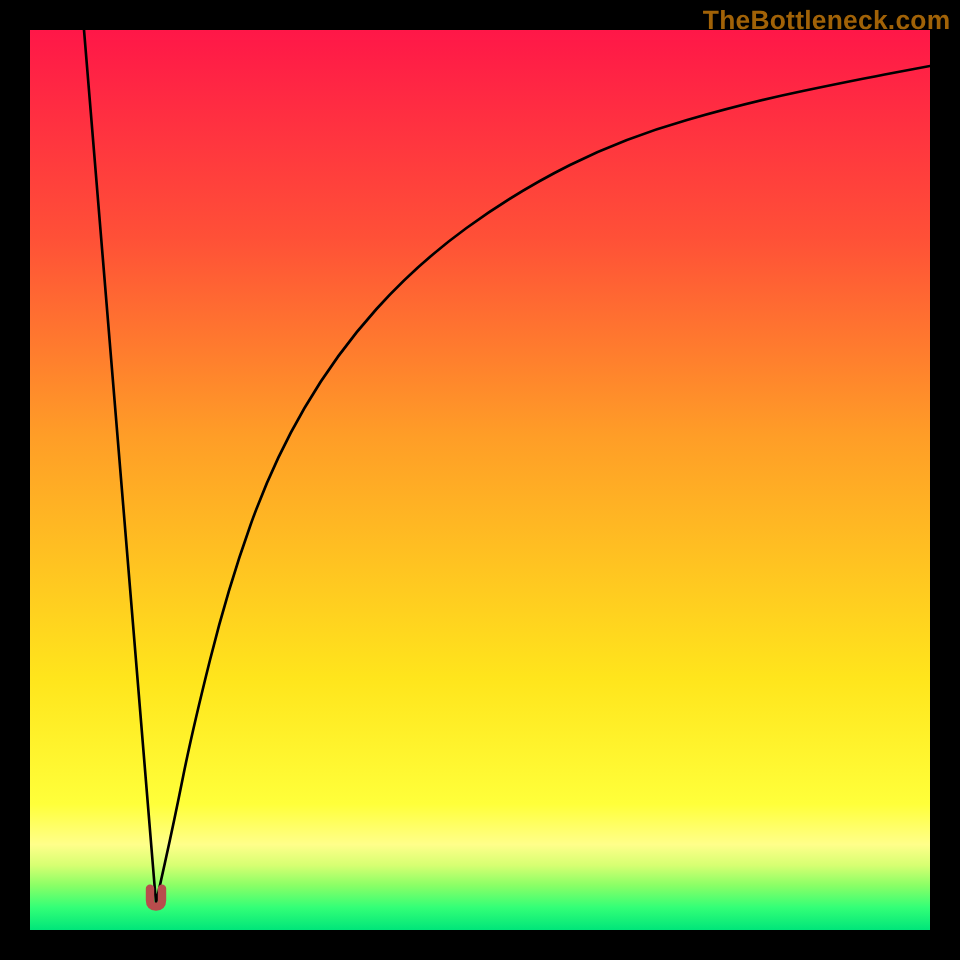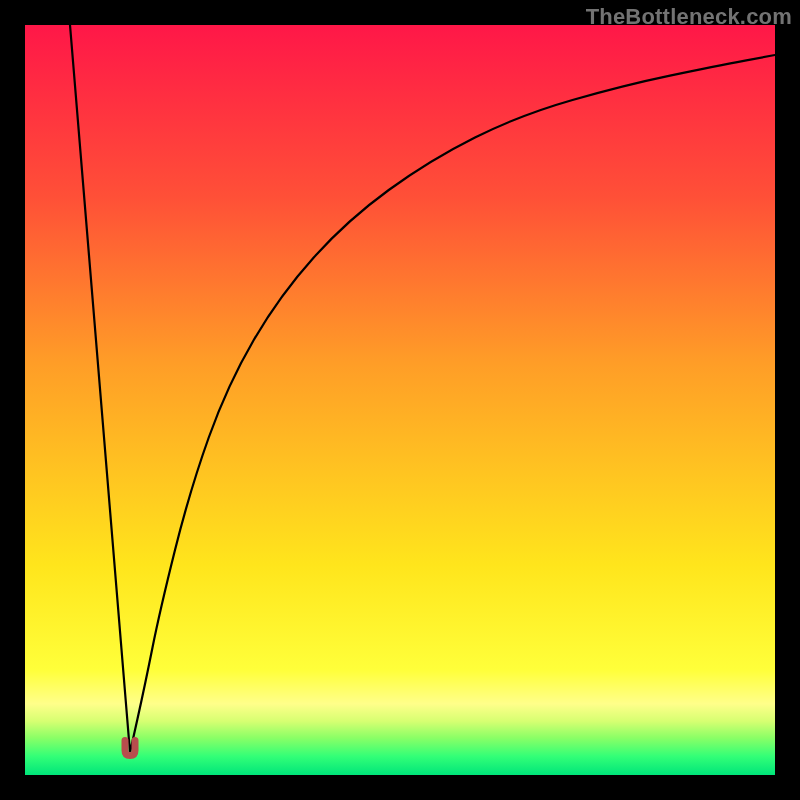--- a/index.html
+++ b/index.html
@@ -23,21 +23,21 @@
     position: absolute;
     left: 25px;
     top: 25px;
     width: 750px;
     height: 750px;
   }
   .watermark {
     position: absolute;
     top: 4px;
     right: 8px;
-    color: #737373;
+    color: #a16207;
     font-size: 22px;
     font-weight: 600;
     letter-spacing: 0.2px;
     font-family: Arial, Helvetica, sans-serif;
   }
 </style>
 </head>
 <body>
 
 <div class="frame">

